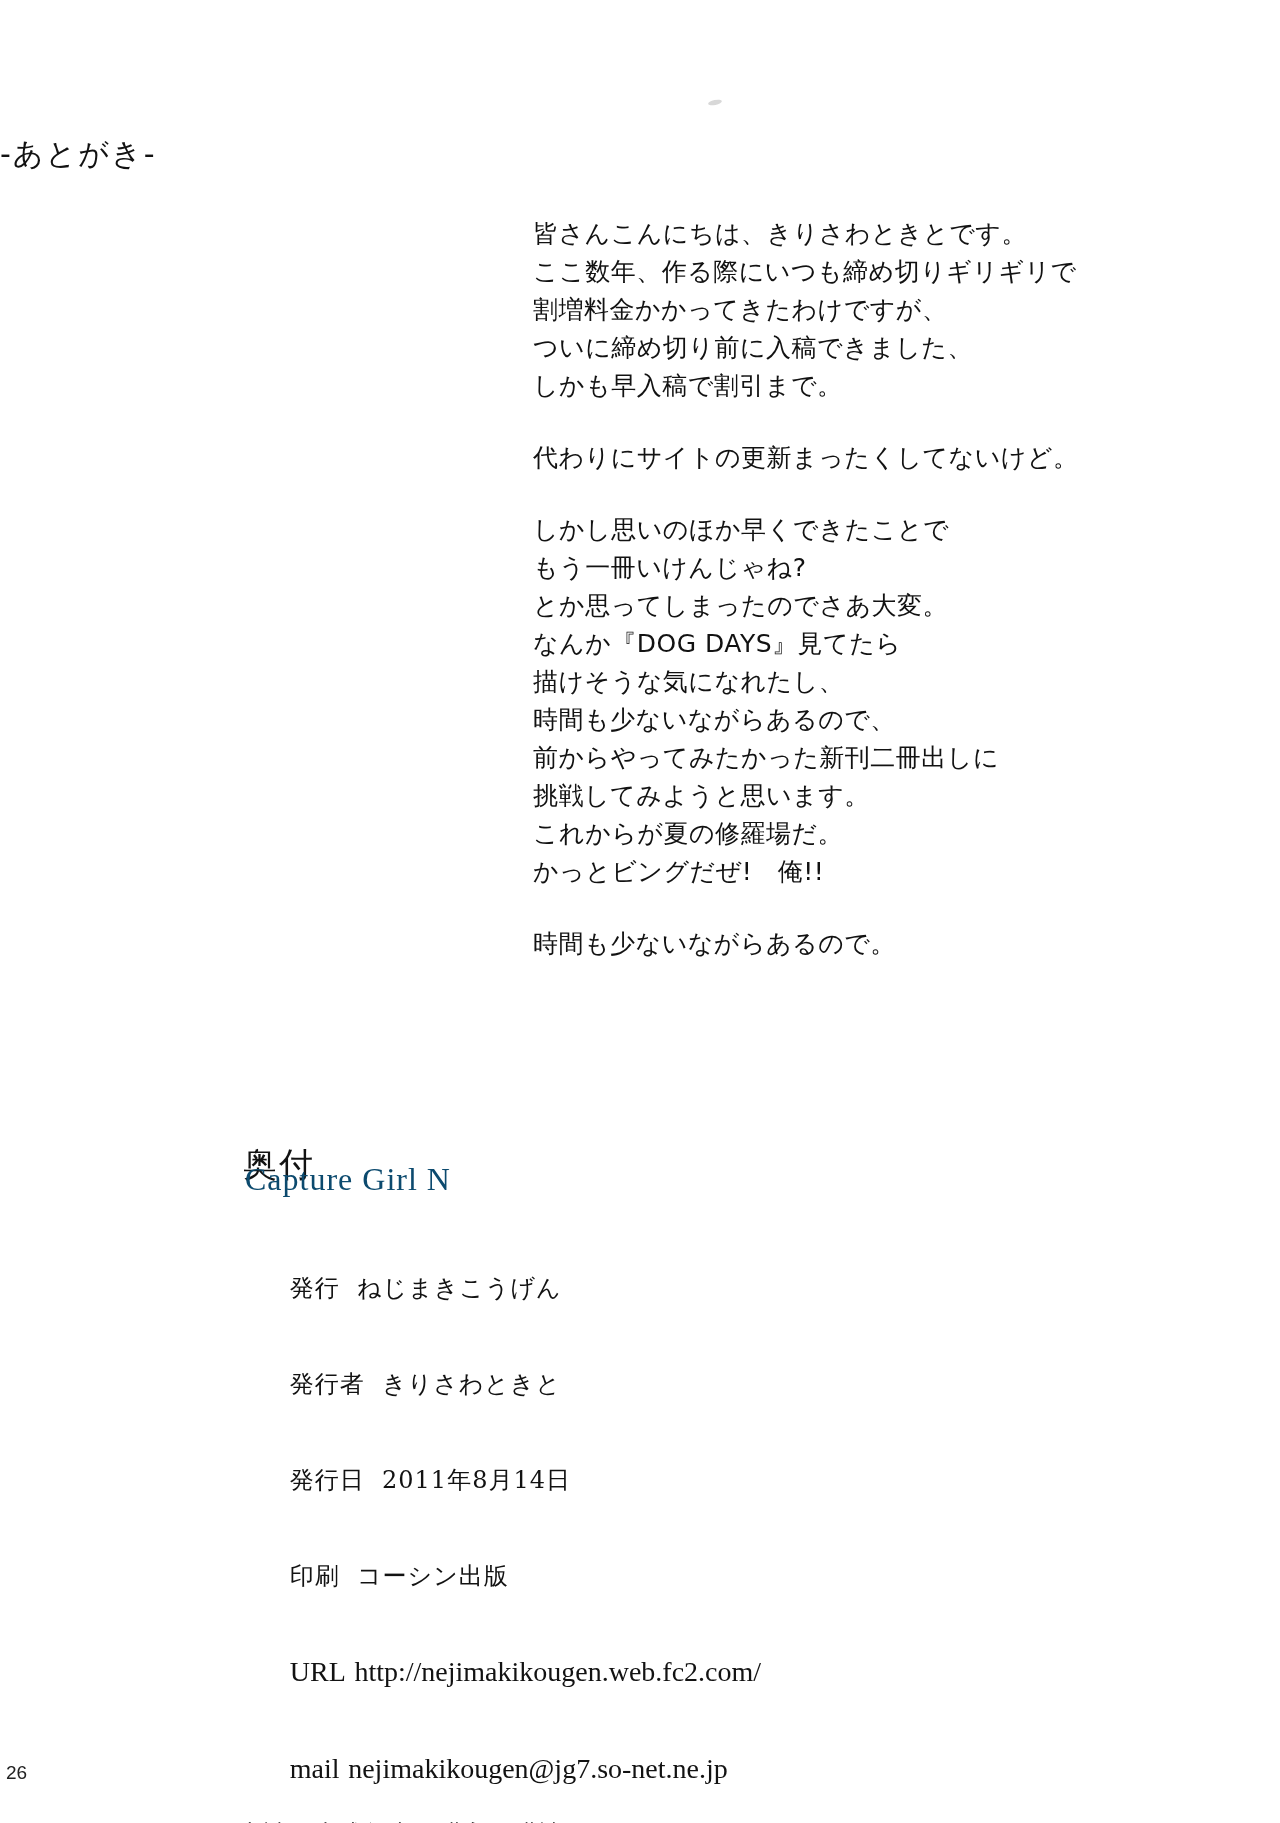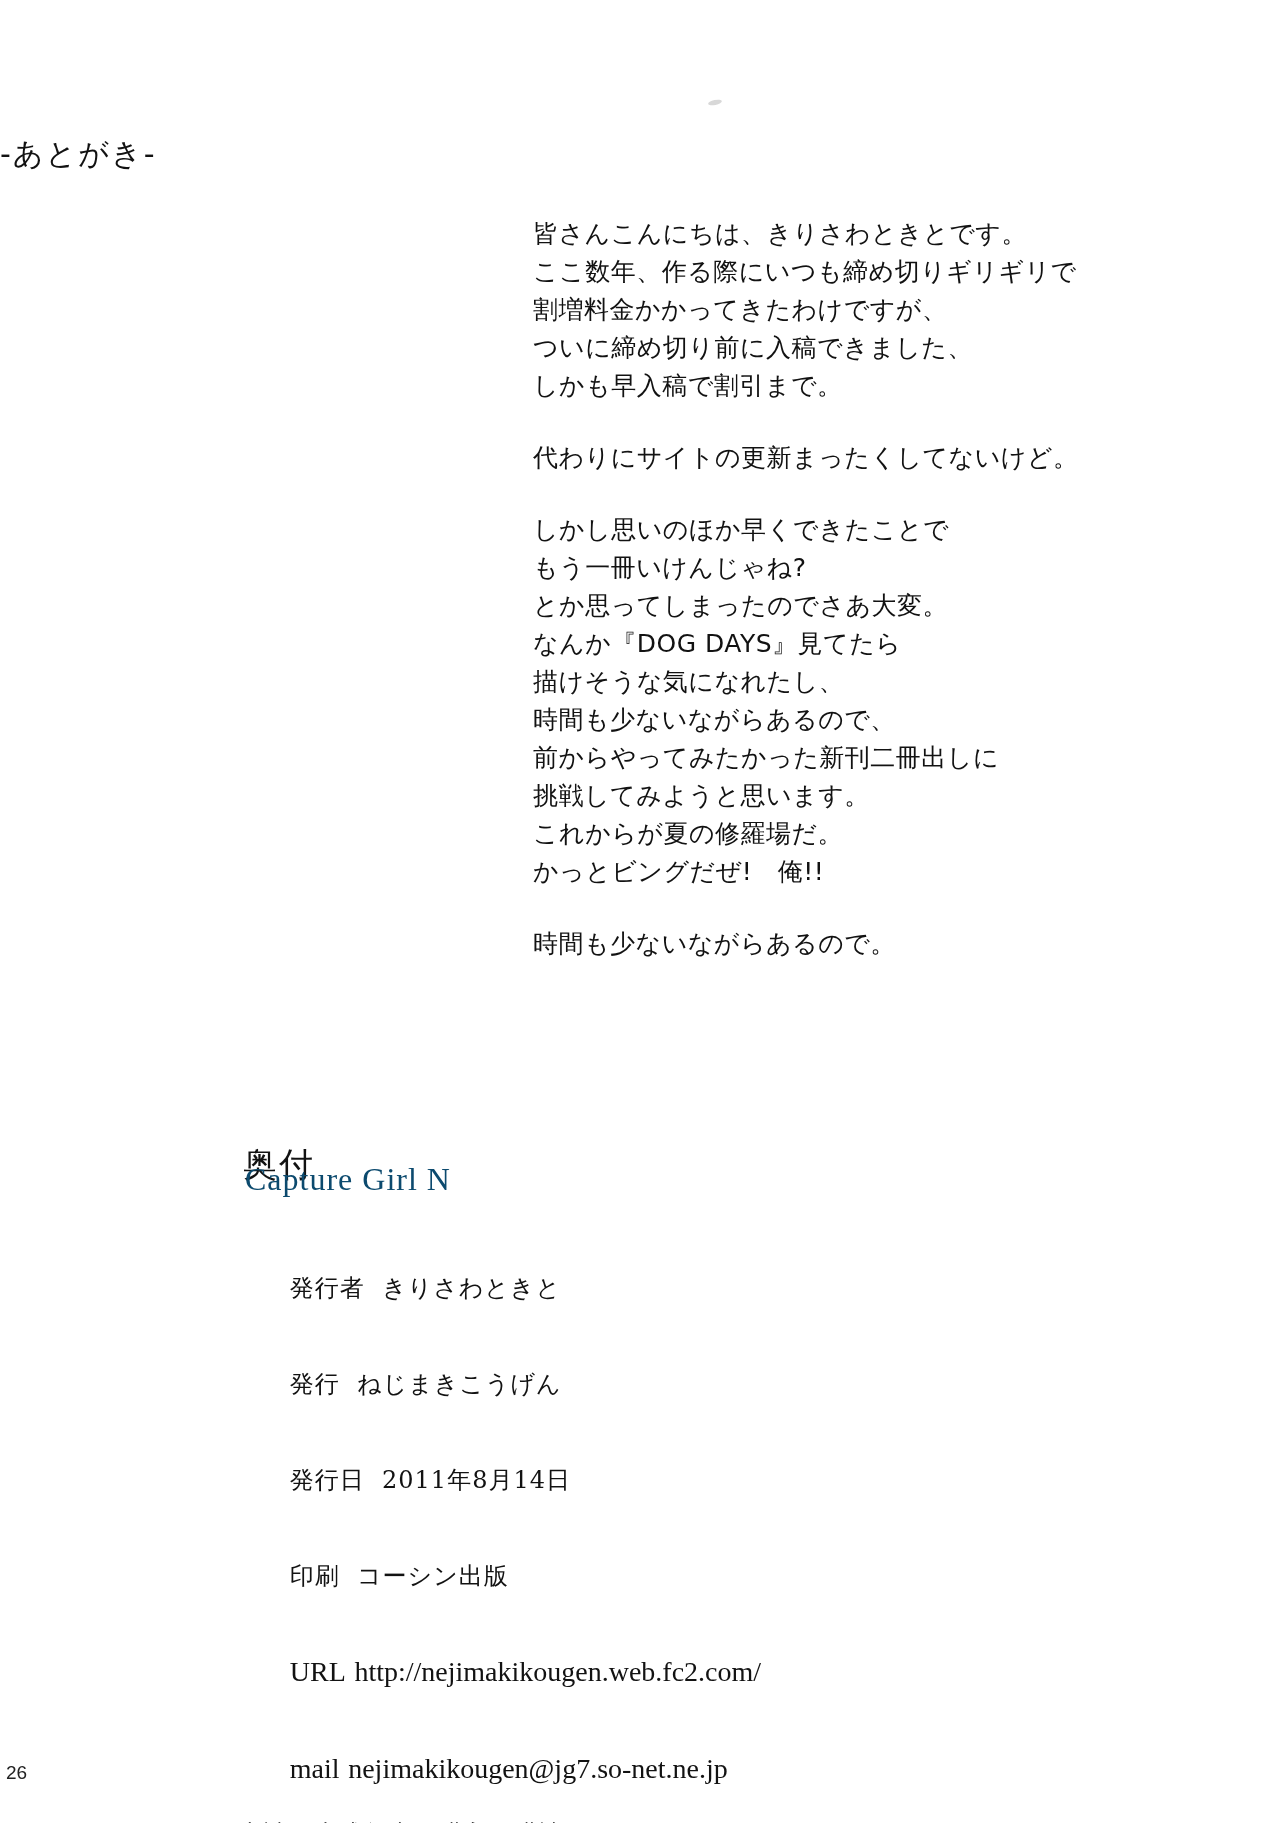--- a/index.html
+++ b/index.html
@@ -143,24 +143,24 @@
 かっとビングだぜ!　俺!!</p>
     <p>時間も少ないながらあるので。</p>
   </div>
 
   <div class="colophon-heading">奥付</div>
 
   <div class="colophon-worktitle">Capture Girl N</div>
 
   <div class="colophon-lines">
     <div class="row">
-      <span class="lbl">発行者</span><span>&nbsp;&nbsp;</span><span class="val">きりさわときと</span>
+      <span class="lbl">発行</span><span>&nbsp;&nbsp;</span><span class="val">ねじまきこうげん</span>
     </div>
     <div class="row">
-      <span class="lbl">発行</span><span>&nbsp;&nbsp;</span><span class="val">ねじまきこうげん</span>
+      <span class="lbl">発行者</span><span>&nbsp;&nbsp;</span><span class="val">きりさわときと</span>
     </div>
     <div class="row">
       <span class="lbl">発行日</span><span>&nbsp;&nbsp;</span><span class="val">2011年8月14日</span>
     </div>
     <div class="row">
       <span class="lbl">印刷</span><span>&nbsp;&nbsp;</span><span class="val">コーシン出版</span>
     </div>
     <div class="row">
       <span class="mono">URL</span><span>&nbsp;</span><span class="mono">http://nejimakikougen.web.fc2.com/</span>
     </div>

